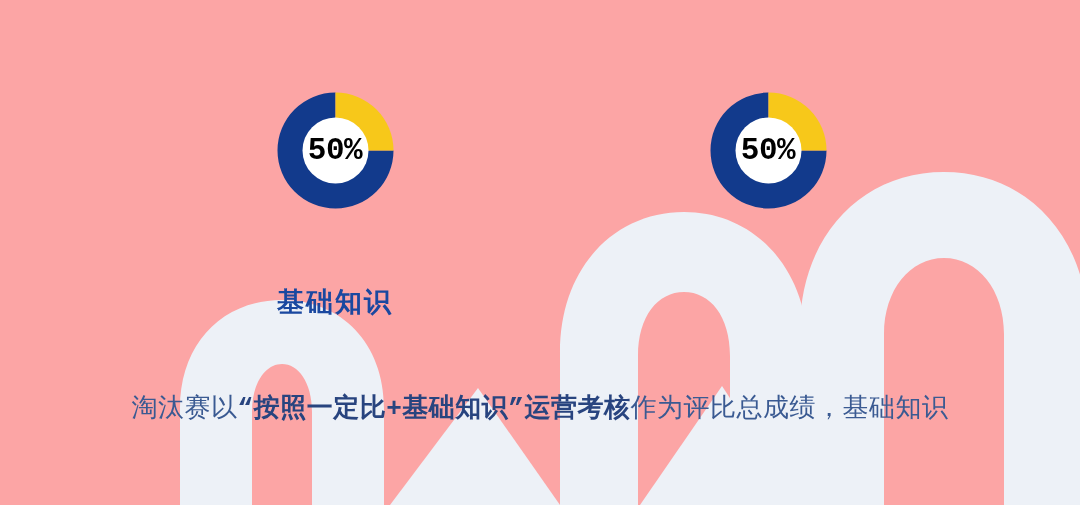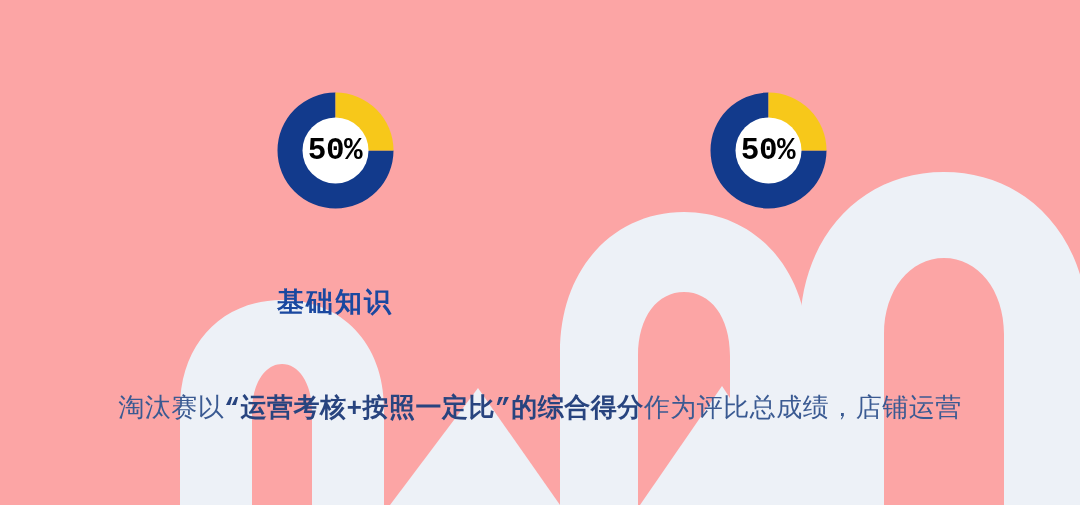--- a/index.html
+++ b/index.html
@@ -189,16 +189,16 @@
           <path d="M 58.5 58.5 L 58.5 0.5 A 58 58 0 0 1 116.5 58.5 Z" fill="#f7c81a"></path>
           <circle cx="58.5" cy="58.5" r="33" fill="#ffffff"></circle>
         </svg>
         <div class="donut-value">50%</div>
       </div>
     </div>
 
   </div>
 
   <div class="caption">
-    <span class="line"><span class="reg">淘汰赛以</span><span class="em">“运营考核+按照一定比”</span><span class="em">的综合得分</span><span class="reg">作为评比总成绩，店铺运营</span></span>
+    <span class="line"><span class="reg">淘汰赛以</span><span class="em">“按照一定比+基础知识”</span><span class="em">运营考核</span><span class="reg">作为评比总成绩，基础知识</span></span>
   </div>
 
 </div>
 
 </body></html>

